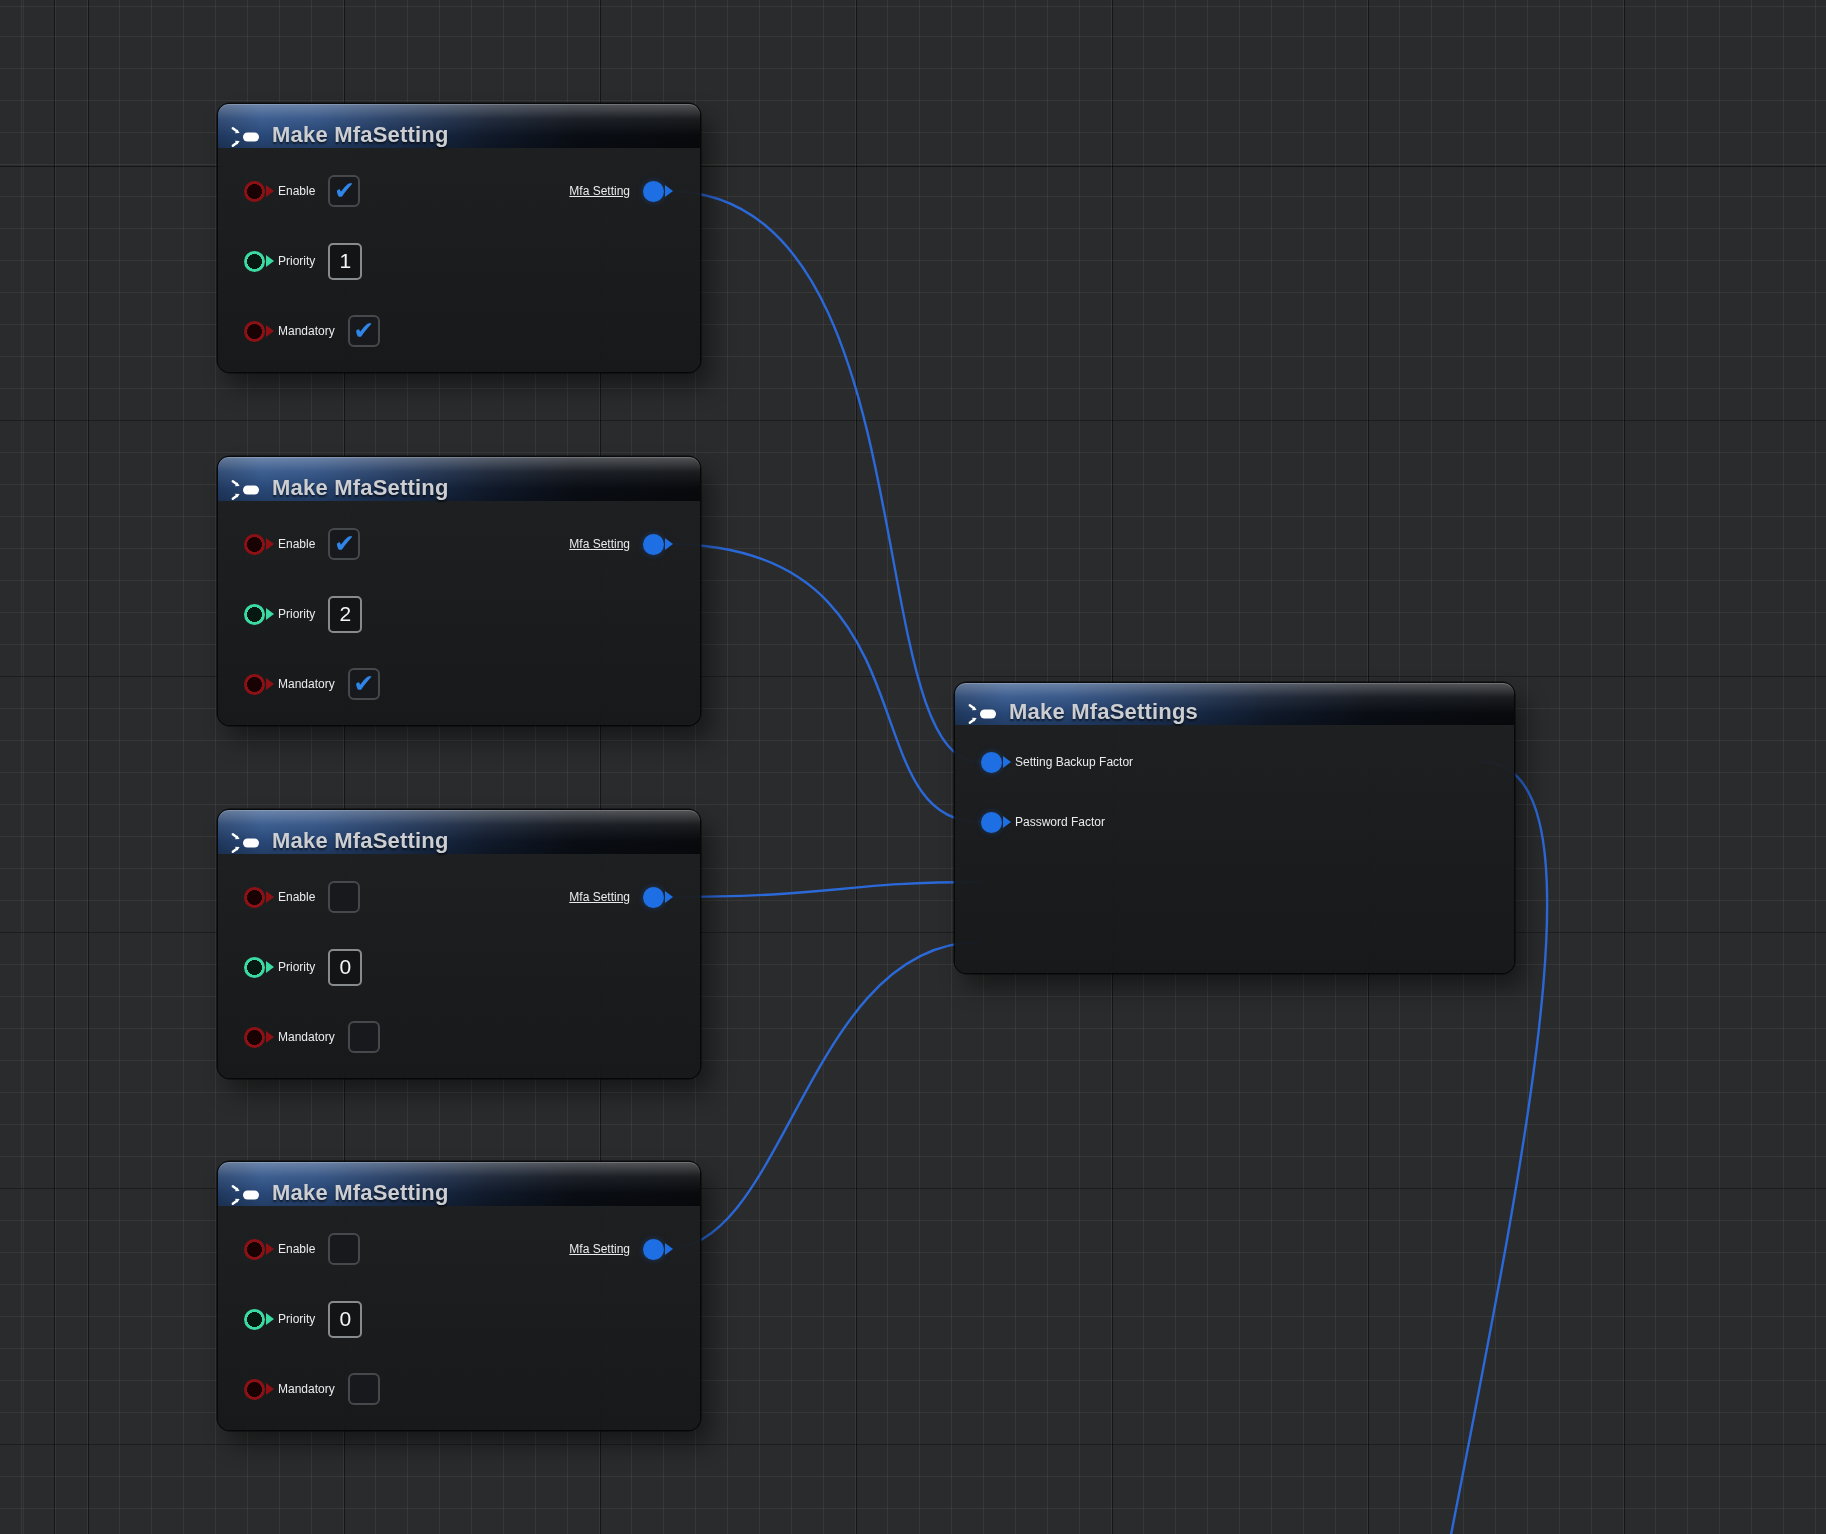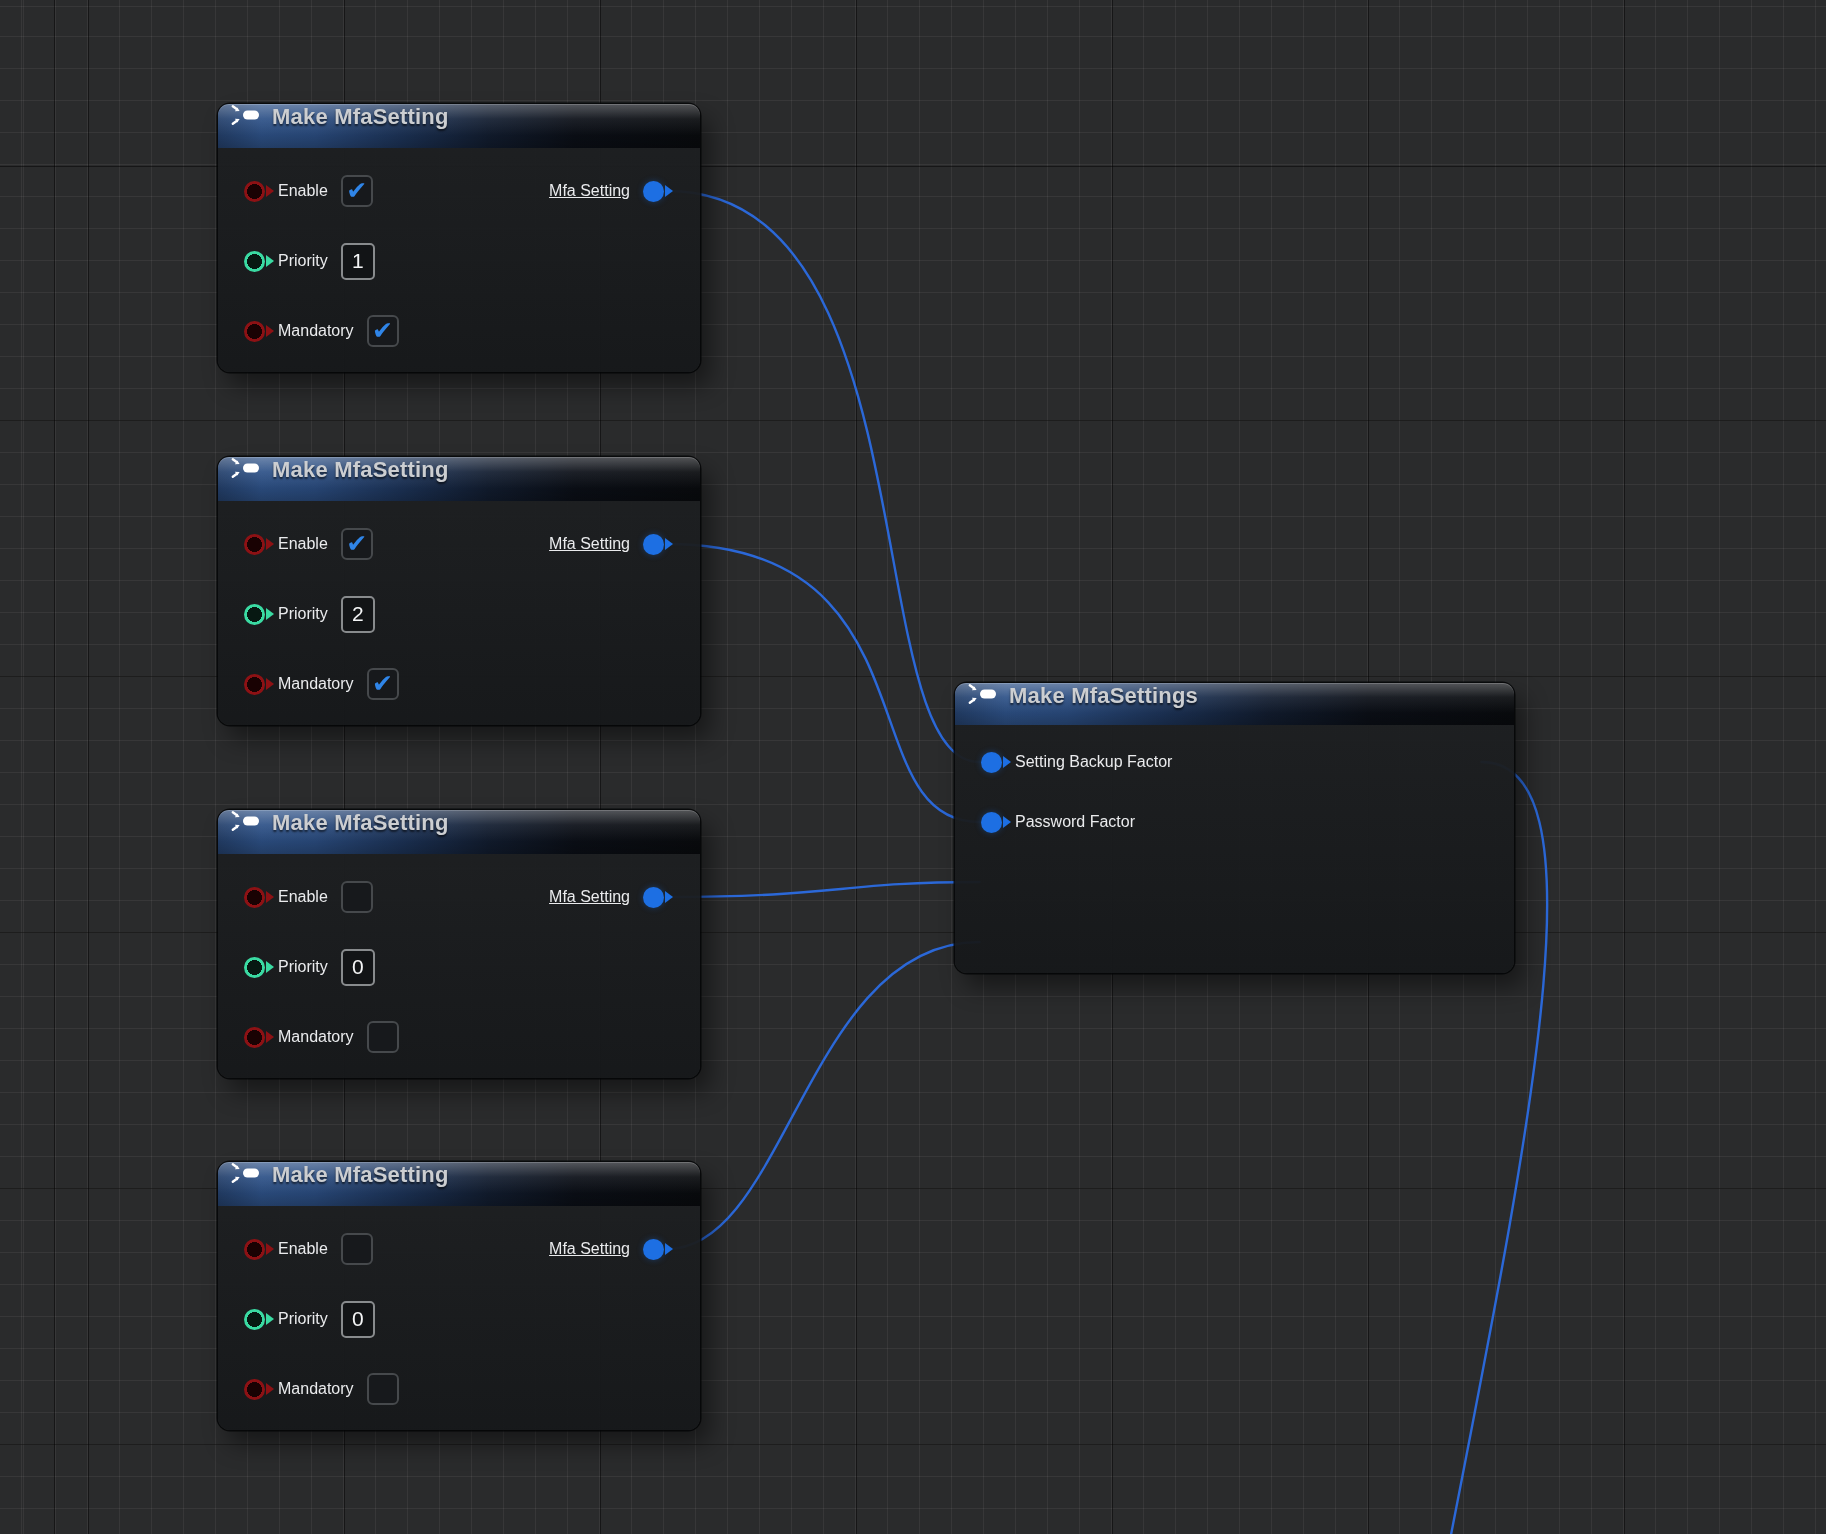--- a/index.html
+++ b/index.html
@@ -18,21 +18,21 @@
 
   #wires{position:absolute;left:0;top:0;width:1826px;height:1534px;z-index:1;}
   .wire{fill:none;stroke:#2b68d8;stroke-width:2.4;stroke-linecap:round;}
 
   .node{
     position:absolute;z-index:2;border-radius:12px;
     background:linear-gradient(180deg, rgba(30,32,34,0.96), rgba(22,24,26,0.96));
     box-shadow:0 0 0 1.5px rgba(4,5,6,0.85), 10px 14px 24px rgba(0,0,0,0.45);
   }
   .node-header{
-    height:44px;display:flex;align-items:flex-start;gap:11px;padding:0 14px 0 13px;
+    height:44px;display:flex;align-items:flex-end;gap:11px;padding:0 14px 0 13px;
     border-radius:11px 11px 0 0;
     background:
       linear-gradient(180deg, rgba(255,255,255,0.30) 0%, rgba(255,255,255,0.07) 34%, rgba(0,0,0,0.12) 72%, rgba(0,0,0,0.25) 100%),
       linear-gradient(90deg, #24406b 0%, #2e5288 9%, #2b4d81 20%, #1d3459 38%, #121d30 56%, #0b0f17 74%, #090b0e 100%);
     box-shadow:inset 0 1px 0 rgba(255,255,255,0.18);
   }
   #n5 .node-header{height:42px;}
   .node-title{
     font-size:22px;font-weight:700;color:#ccced1;letter-spacing:0.2px;
     text-shadow:0 2px 2px rgba(0,0,0,0.6);white-space:nowrap;
@@ -47,21 +47,21 @@
 
   .pin{position:relative;width:21px;height:21px;border-radius:50%;flex:none;}
   .pin::after{
     content:"";position:absolute;left:22px;top:50%;transform:translateY(-50%);
     border-left:8px solid currentColor;border-top:6px solid transparent;border-bottom:6px solid transparent;
   }
   .pin.t-bool{color:#8d1114;background:radial-gradient(circle,#190203 0 50%,#8d1114 51% 100%);}
   .pin.t-int{color:#3adaa2;background:radial-gradient(circle,#071812 0 50%,#3adaa2 51% 100%);}
   .pin.t-struct{color:#1d6fe3;background:#1d6fe3;box-shadow:0 0 6px rgba(29,111,227,0.35);}
 
-  .pin-label{font-size:16px;color:#eaebed;white-space:nowrap;}
+  .pin-label{font-size:12px;color:#eaebed;white-space:nowrap;}
   .pg.in .pin-label{margin-left:13px;}
   .pg.out .pin-label{margin-right:13px;text-decoration:underline;}
 
   .cbx{
     width:32px;height:32px;margin-left:13px;border-radius:6px;flex:none;
     border:2px solid #46494c;background:#17191c;
     display:flex;align-items:center;justify-content:center;
     font-size:25px;font-weight:700;color:#2f85e8;line-height:1;padding-bottom:2px;
   }
   .numbox{

